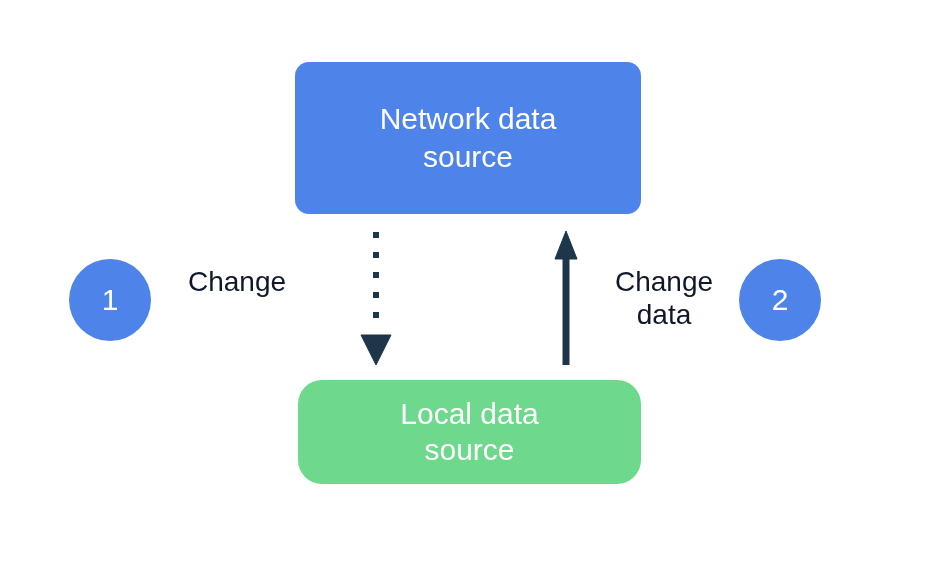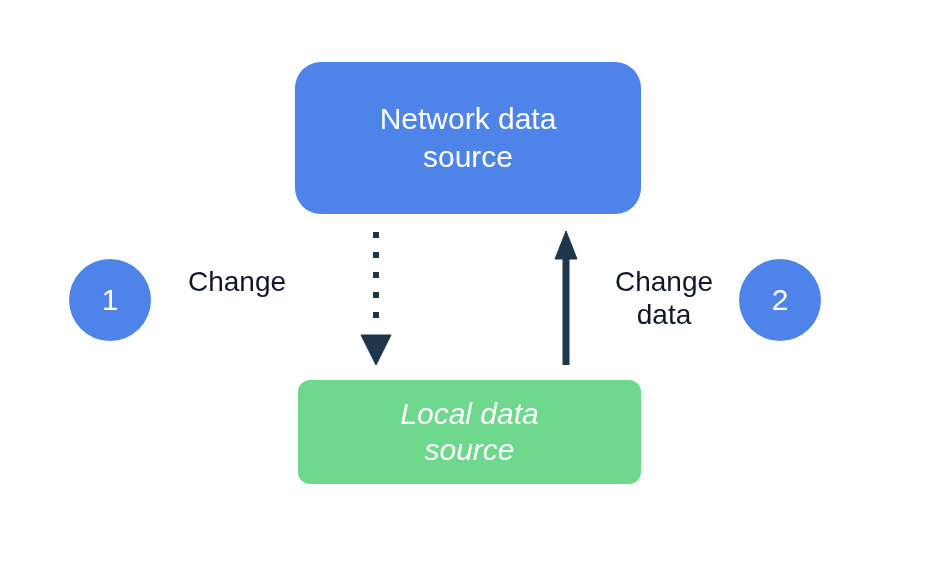--- a/index.html
+++ b/index.html
@@ -26,31 +26,30 @@
     line-height: 38px;
     text-align: center;
     font-weight: 400;
   }
   .node-network {
     left: 295px;
     top: 62px;
     width: 346px;
     height: 152px;
     background: #4e83ea;
-    border-radius: 26px;
+    border-radius: 14px;
   }
   .node-local {
     left: 298px;
     top: 380px;
     width: 343px;
     height: 104px;
     background: #6ed88c;
-    border-radius: 12px;
+    border-radius: 24px;
     line-height: 36px;
-    font-style: italic;
   }
   .badge {
     position: absolute;
     width: 82px;
     height: 82px;
     border-radius: 50%;
     background: #4e83ea;
     color: #ffffff;
     font-size: 30px;
     display: flex;

